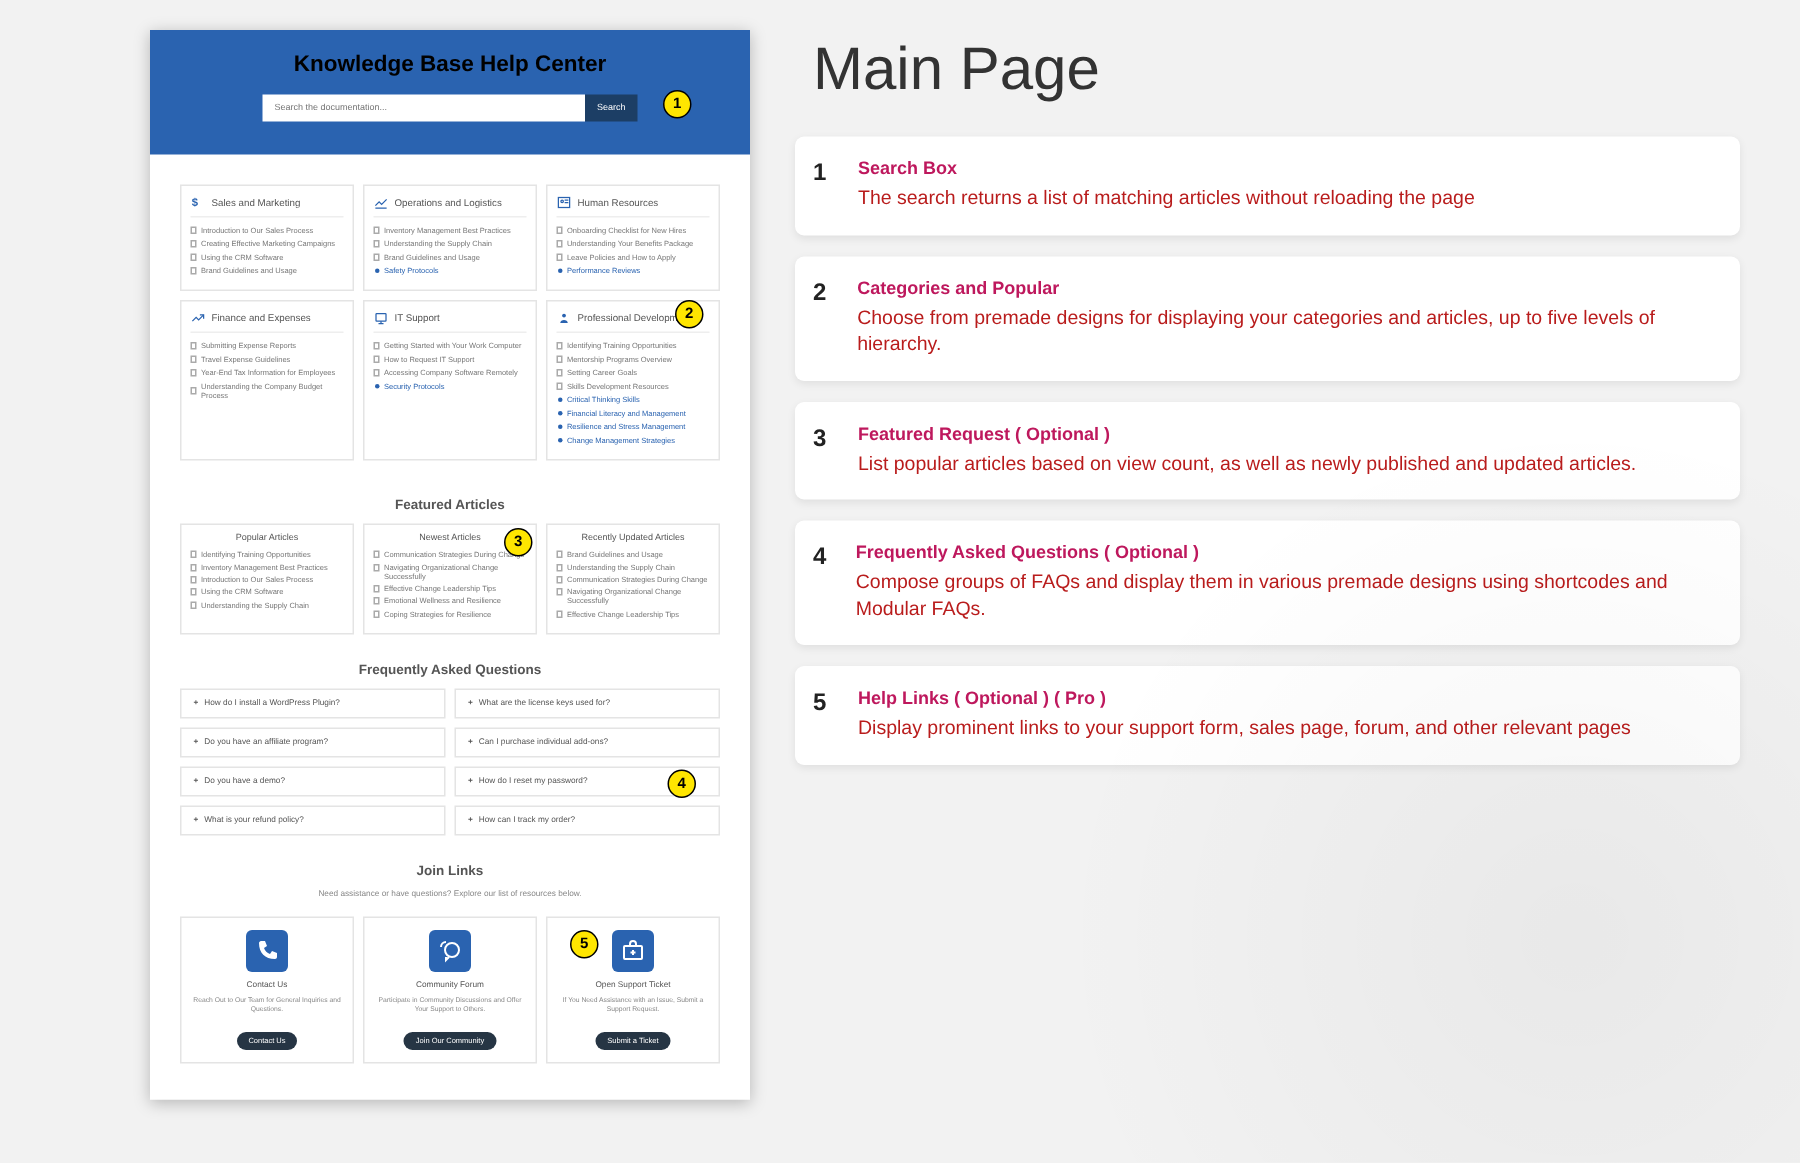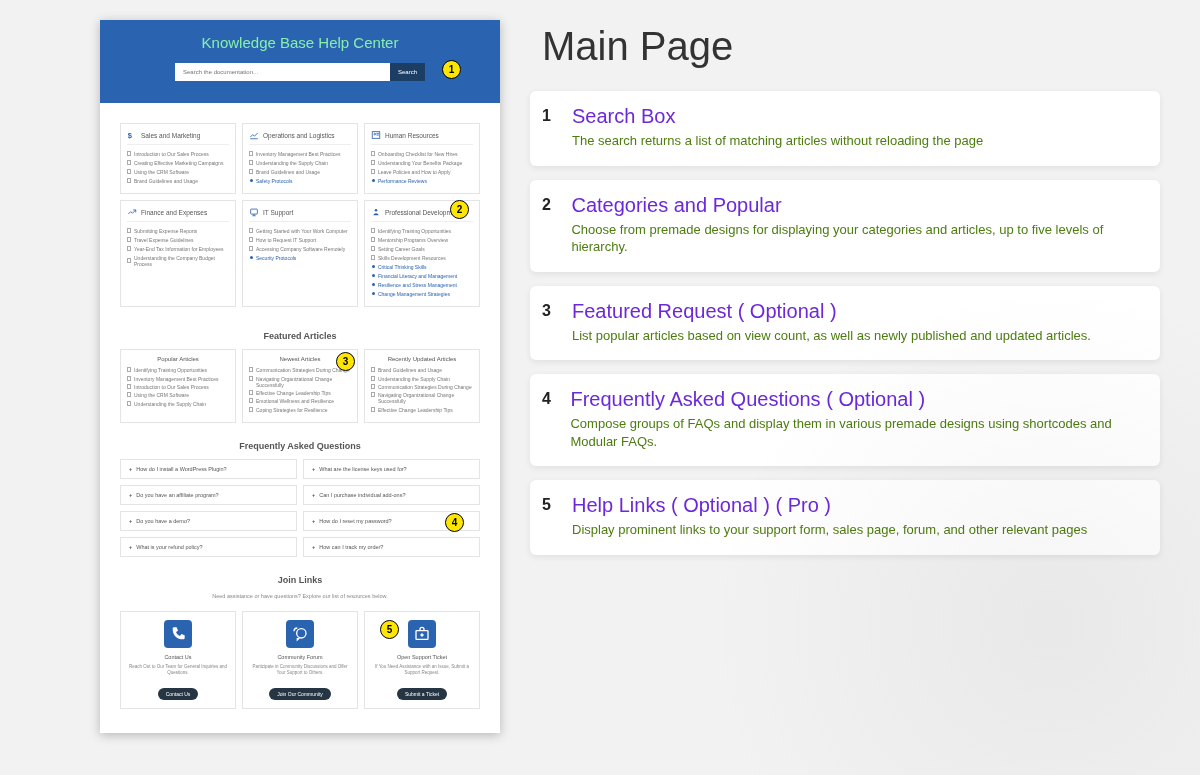--- a/index.html
+++ b/index.html
@@ -1,21 +1,21 @@
 <!DOCTYPE html>
 <html><head>
 <meta charset="utf-8">
 <style>
   * { box-sizing: border-box; margin: 0; padding: 0; }
   body { font-family: Arial, Helvetica, sans-serif; background: #f2f2f2; width: 1200px; height: 775px; overflow: hidden; position: relative; }
   .bg-curve { position: absolute; right: -200px; bottom: -200px; width: 700px; height: 700px; border-radius: 50%; background: radial-gradient(circle at center, rgba(0,0,0,0.04), rgba(0,0,0,0) 70%); pointer-events:none; }
   .main { display: flex; gap: 30px; padding: 20px 40px 20px 100px; }
   .screenshot { width: 400px; background: #fff; box-shadow: 0 2px 10px rgba(0,0,0,0.25); position:relative; }
   .hero { background: #2a63b0; padding: 14px 30px 22px; text-align: center; position:relative; }
-  .hero-title { color: #86efac; font-size: 15px; font-weight: 400; margin-bottom: 12px; }
+  .hero-title { color: #000000; font-size: 15px; font-weight: 700; margin-bottom: 12px; }
   .searchbar { display: flex; width: 250px; margin: 0 auto; }
   .searchbar input { flex: 1; border: none; padding: 6px 8px; font-size: 6px; color:#888; background:#fff; }
   .searchbar button { background: #1c3e65; color: #fff; border: none; padding: 0 8px; font-size: 6px; cursor:pointer; }
   .body-area { background: #fff; padding: 20px 20px 24px; }
   .grid { display: flex; flex-wrap: wrap; gap: 6px; margin-bottom: 24px; }
   .cat { width: calc(33.333% - 4px); border: 1px solid #e4e4e4; padding: 6px 6px 8px; }
   .cat-head { display:flex; align-items:center; gap:4px; border-bottom:1px solid #eee; padding-bottom:4px; margin-bottom:4px;}
   .cat-icon { color:#2a63b0; display:inline-flex; }
   .cat-title { font-size: 6.5px; color:#555; }
   .cat ul { list-style:none; }
@@ -39,22 +39,22 @@
   .help-card-title { font-size:5.5px; color:#555; margin-bottom:4px;}
   .help-card-desc { font-size:4.5px; color:#888; margin-bottom:6px; line-height:1.3;}
   .help-btn { display:inline-block; background:#263544; color:#fff; font-size:5px; padding:3px 8px; border-radius:8px;}
 
   .callout { position:absolute; width:19px; height:19px; border-radius:50%; background:#ffe600; border:1.5px solid #000; display:flex; align-items:center; justify-content:center; font-size:10px; font-weight:bold; z-index:5;}
 
   .right { flex:1; padding-top: 4px; }
   .page-title { font-size: 40px; color:#333; font-weight:400; margin-bottom: 22px; margin-left:12px;}
   .desc-card { background:#fff; border-radius:6px; padding:14px 18px 16px 12px; margin-bottom:14px; box-shadow:0 2px 6px rgba(0,0,0,0.08); display:flex; gap:14px;}
   .desc-num { font-size:16px; font-weight:bold; color:#222; width:16px; padding-top:2px;}
-  .desc-body h3 { font-size:20px; color:#6d28d9; font-weight:normal; margin-bottom:4px;}
-  .desc-body p { font-size:13px; color:#4d7c0f; line-height:1.35;}
+  .desc-body h3 { font-size:12px; color:#be185d; font-weight:bold; margin-bottom:4px;}
+  .desc-body p { font-size:13px; color:#b91c1c; line-height:1.35;}
 </style>
 </head>
 <body>
 
 <div class="bg-curve"></div>
 
 <div class="main">
   <div class="screenshot">
     <div class="hero">
       <div class="hero-title">Knowledge Base Help Center</div>

